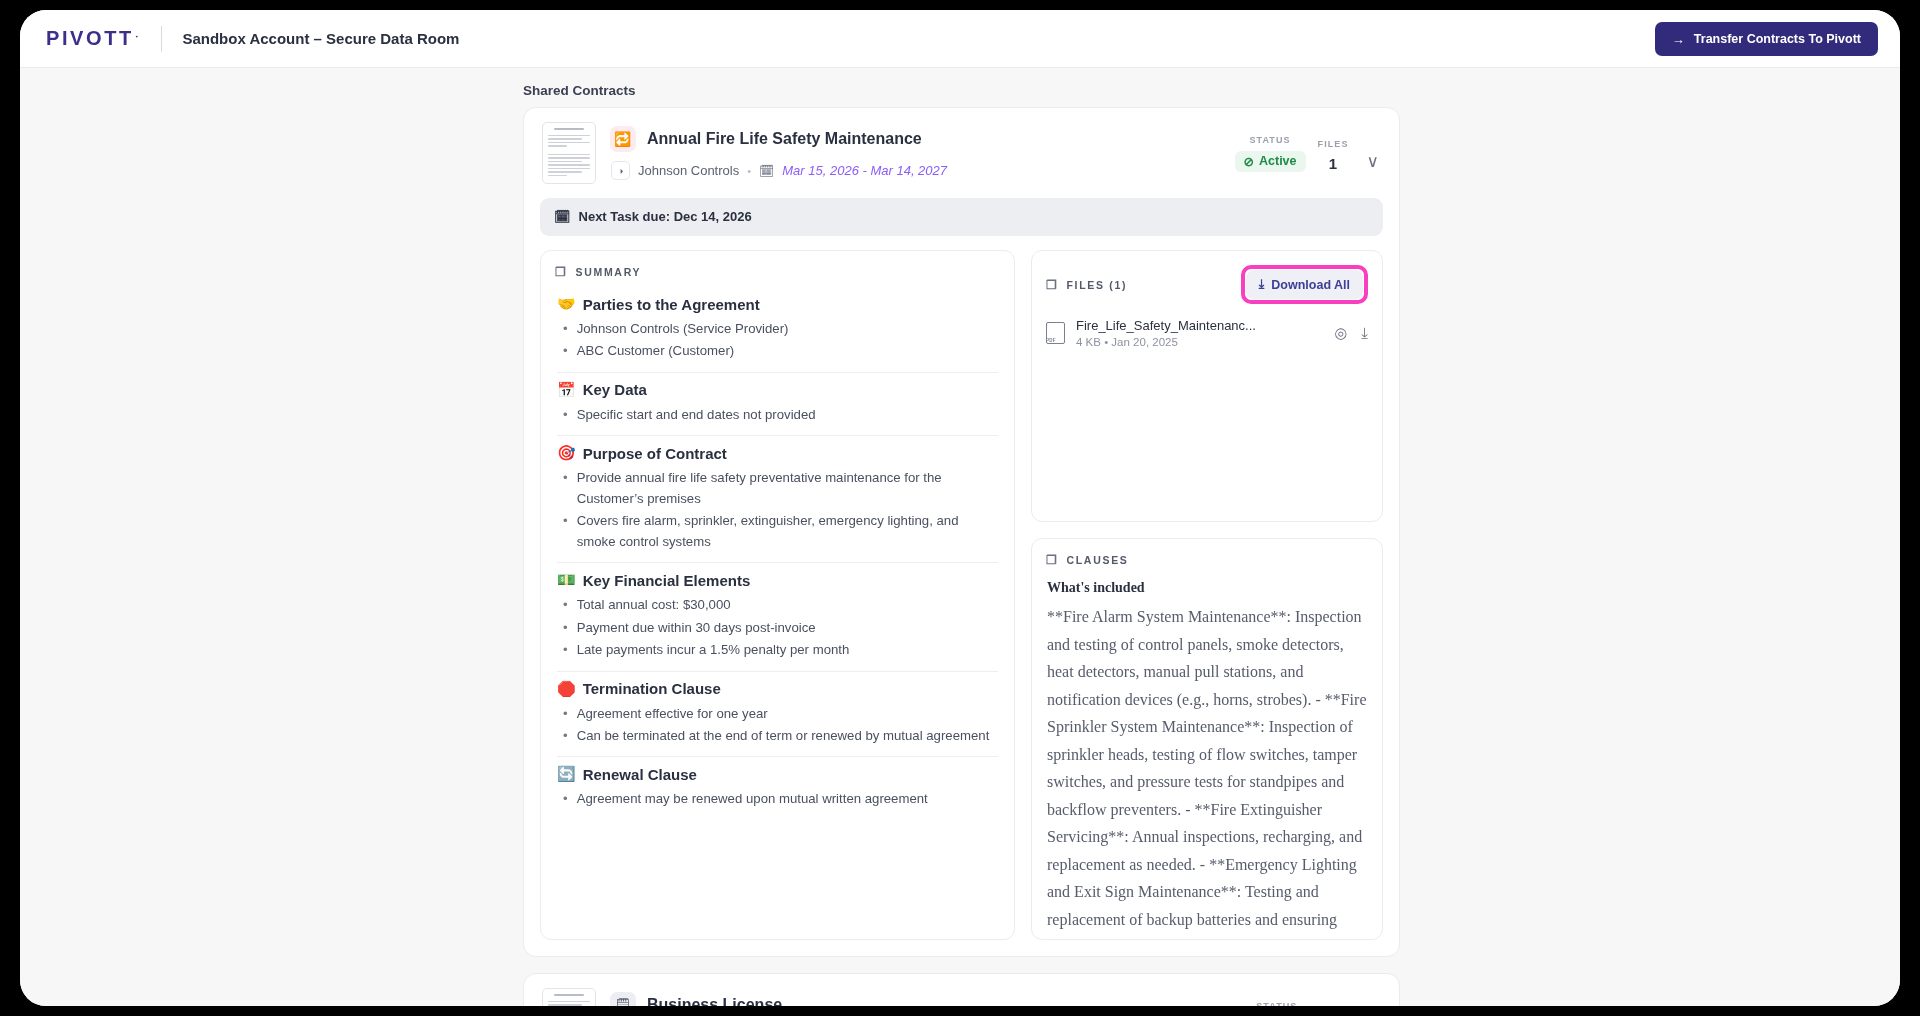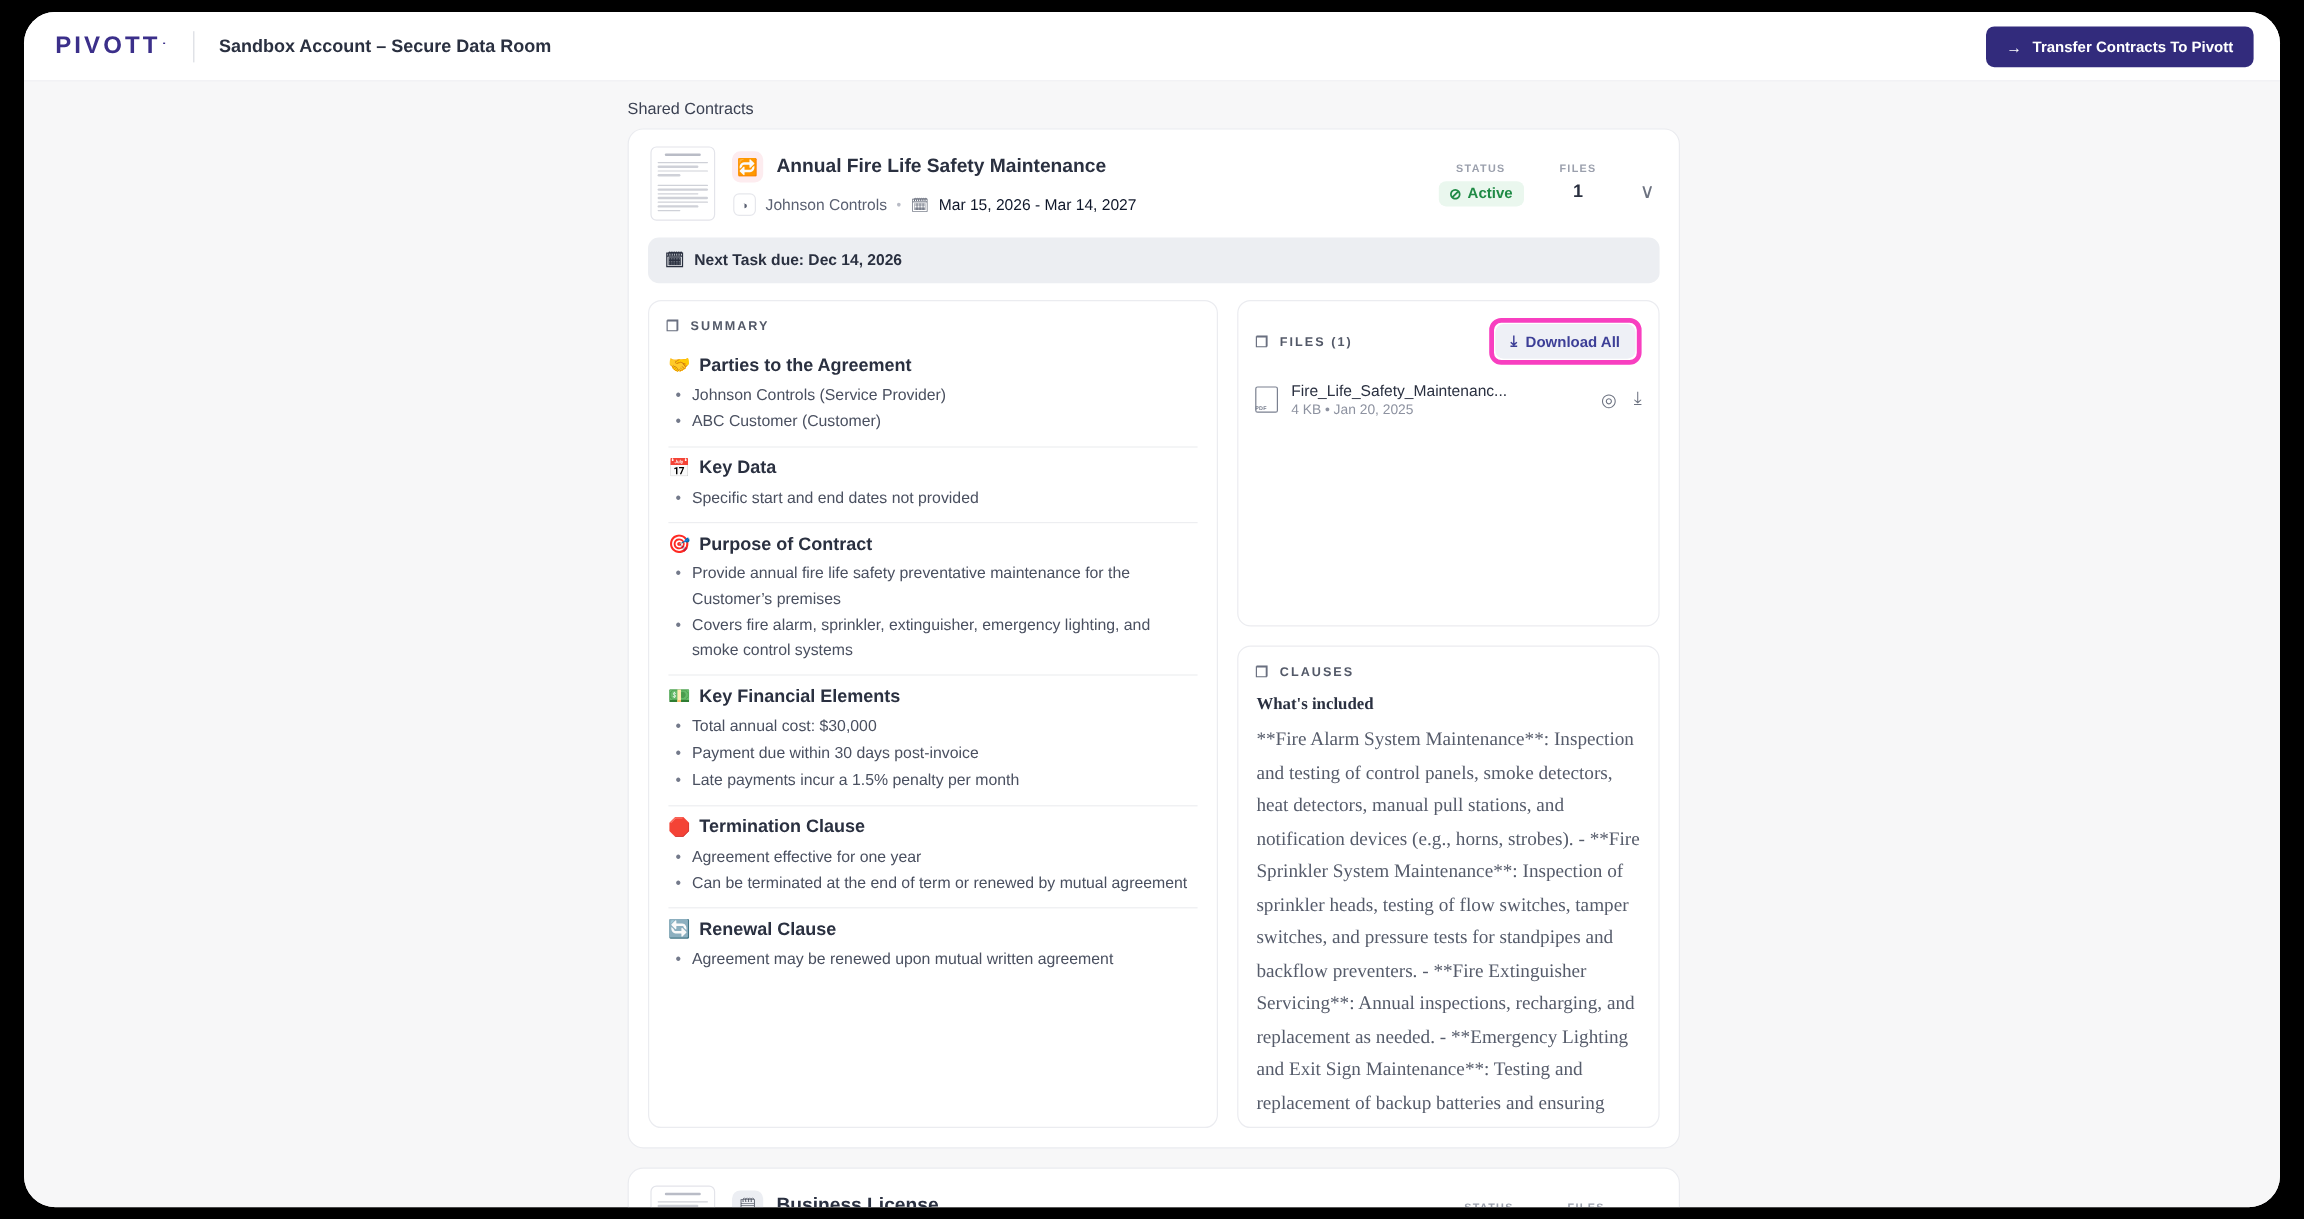--- a/index.html
+++ b/index.html
@@ -77,21 +77,21 @@
   .content-col {
     position: absolute;
     left: 503px;
     top: 0;
     width: 877px;
     height: 100%;
     background: #f7f7f8;
   }
   .section-label {
     font-size: 13.5px;
-    font-weight: 400;
+    font-weight: 700;
     color: #3b4152;
     padding: 15px 0 9px 0;
   }
 
   
   .contract-card {
     background: #ffffff;
     border: 1px solid #eaebef;
     border-radius: 13px;
     overflow: hidden;
@@ -152,26 +152,26 @@
     border-radius: 5px;
     border: 1px solid #e6e7ec;
     background: #fff;
     display: flex; align-items: center; justify-content: center;
     font-size: 9px;
     overflow: hidden;
     flex: 0 0 auto;
   }
   .sep-dot { color: #b9bcc6; font-size: 11px; }
   .cal-ico { font-size: 12px; color: #434a5c; }
-  .date-text { color: #0f172a; }
+  .date-text { color: #8b5cf6; font-style: italic; }
 
   .head-right {
     display: flex;
-    align-items: flex-start;
-    gap: 30px;
+    align-items: flex-end;
+    gap: 12px;
     padding-right: 4px;
     flex: 0 0 auto;
   }
   .stat { text-align: center; }
   .stat .lbl {
     font-size: 9px;
     letter-spacing: 1.1px;
     color: #9ba0ad;
     font-weight: 600;
     margin-bottom: 6px;

